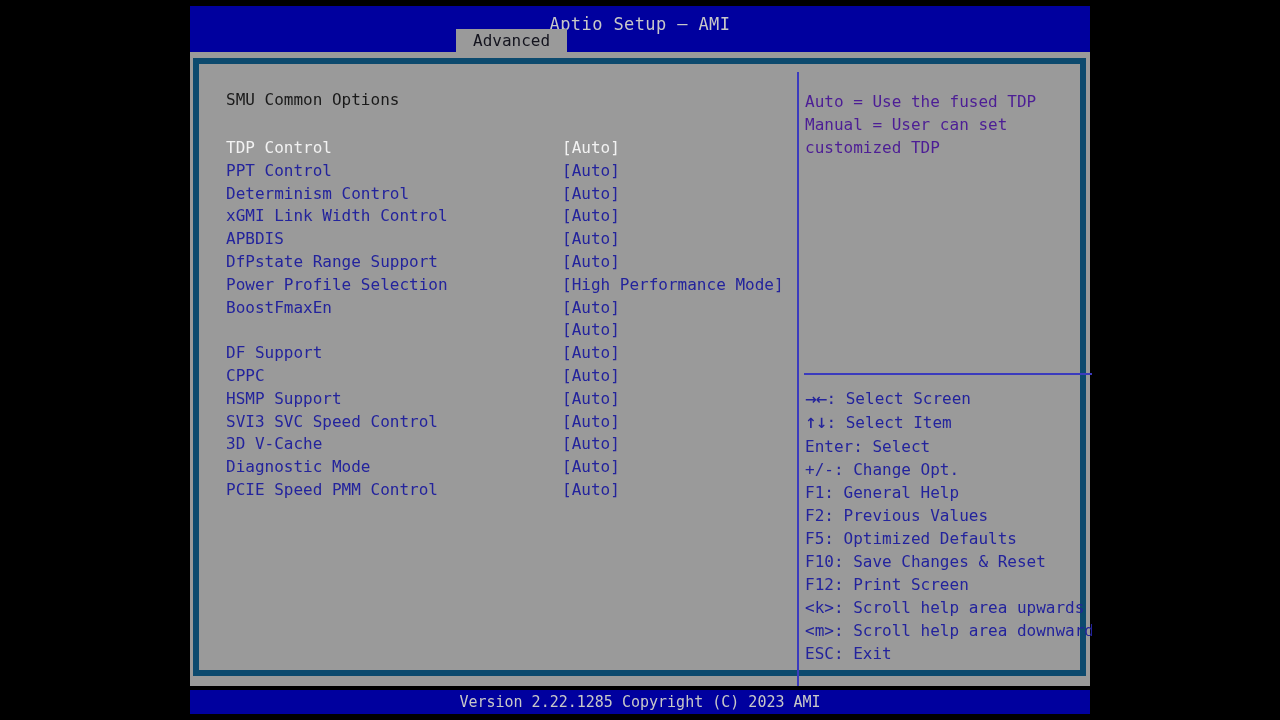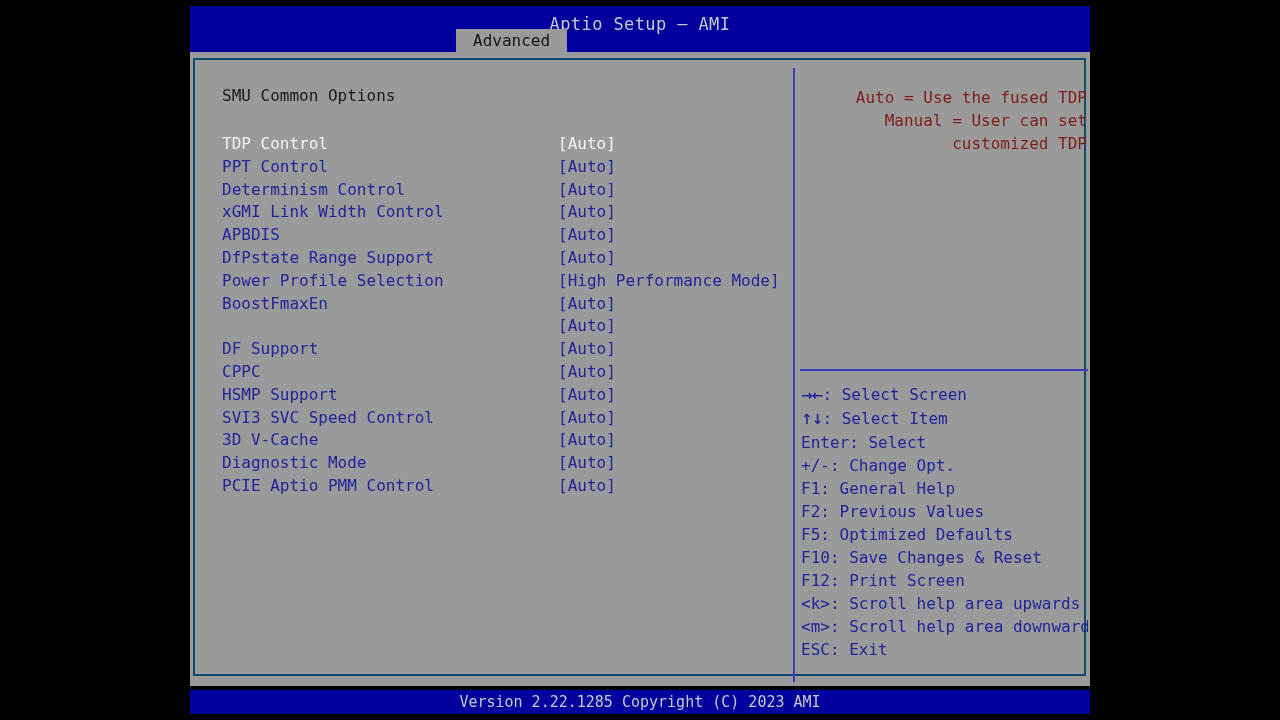--- a/index.html
+++ b/index.html
@@ -74,21 +74,21 @@
     width: 900px;
     height: 634px;
     background: #9a9a9a;
   }
   .panel-border {
     position: absolute;
     left: 3px;
     top: 6px;
     width: 893px;
     height: 618px;
-    border: 2px solid #0c4a6e;
+    border: 6px solid #0c4a6e;
     box-sizing: border-box;
     background: #9a9a9a;
   }
 
   
   .left-pane {
     position: absolute;
     left: 5px;
     top: 8px;
     width: 592px;
@@ -157,25 +157,24 @@
     height: 614px;
     overflow: hidden;
   }
   .help-text {
     position: absolute;
     left: 4px;
     top: 18px;
     width: 286px;
   }
   .help-line {
-    color: #7f1d1d;
+    color: #4c1d95;
     font-size: 16px;
     line-height: 23px;
     white-space: pre;
-    text-align: right;
   }
   .h-divider {
     position: absolute;
     left: 3px;
     top: 301px;
     width: 288px;
     height: 2px;
     background: #3b3bbe;
   }
   .legend {
@@ -290,21 +289,21 @@
             </div>
             <div class="option-row">
               <span class="option-label">3D V-Cache</span>
               <span class="option-value">[Auto]</span>
             </div>
             <div class="option-row">
               <span class="option-label">Diagnostic Mode</span>
               <span class="option-value">[Auto]</span>
             </div>
             <div class="option-row">
-              <span class="option-label">PCIE Aptio PMM Control</span>
+              <span class="option-label">PCIE Speed PMM Control</span>
               <span class="option-value">[Auto]</span>
             </div>
           </div>
       </div>
 
       <div class="v-divider"></div>
 
       <div class="right-pane">
         <div class="help-text" id="help-text">
             <div class="help-line">Auto = Use the fused TDP</div>

